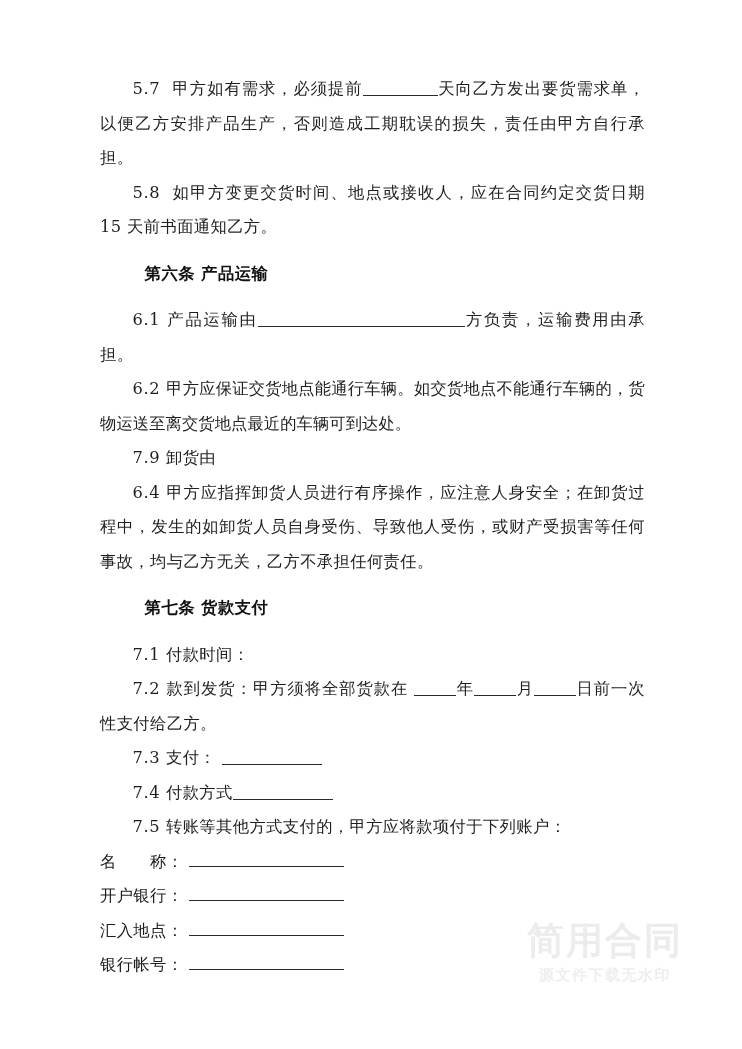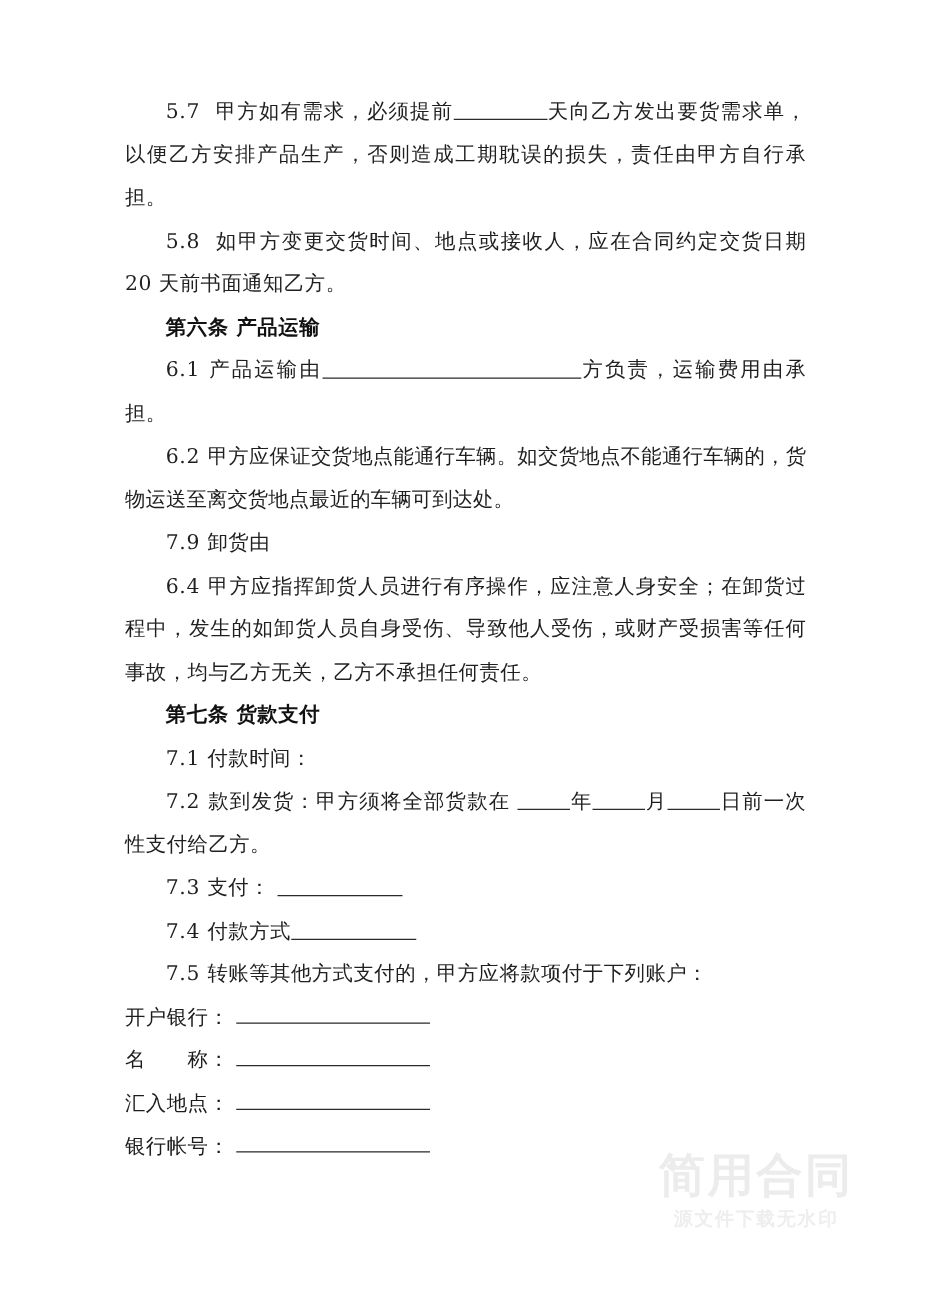--- a/index.html
+++ b/index.html
@@ -41,21 +41,21 @@
     color: #1f1f1f;
   }
 
   .para.tight {
     letter-spacing: 0.1px;
   }
 
   .heading {
     font-size: 16.3px;
     line-height: 34.5px;
-    margin: 0;
+    margin: 12px;
     text-indent: 2em;
     font-weight: bold;
     letter-spacing: 0.5px;
     color: #111111;
   }
 
   .num {
     font-family: "DejaVu Serif", "Liberation Serif", serif;
     letter-spacing: 0.5px;
   }
@@ -131,21 +131,21 @@
 </style>
 </head>
 <body>
 
 <div class="page">
 
   <div class="content">
 
     <p class="para"><span class="num">5.7</span><span class="gap"></span><span class="gap"></span><span>甲方如有需求，必须提前</span><span class="blank blank-sm"></span><span>天向乙方发出要货需求单，以便乙方安排产品生产，否则造成工期耽误的损失，责任由甲方自行承担。</span></p>
 
-    <p class="para"><span class="num">5.8</span><span class="gap"></span><span class="gap"></span><span>如甲方变更交货时间、地点或接收人，应在合同约定交货日期 20 天前书面通知乙方。</span></p>
+    <p class="para"><span class="num">5.8</span><span class="gap"></span><span class="gap"></span><span>如甲方变更交货时间、地点或接收人，应在合同约定交货日期 15 天前书面通知乙方。</span></p>
 
     <p class="heading">第六条  产品运输</p>
 
     <p class="para"><span class="num">6.1</span><span class="gap"></span><span>产品运输由</span><span class="blank blank-lg"></span><span>方负责，运输费用由承担。</span></p>
 
     <p class="para tight"><span class="num">6.2</span><span class="gap"></span><span>甲方应保证交货地点能通行车辆。如交货地点不能通行车辆的，货物运送至离交货地点最近的车辆可到达处。</span></p>
 
     <p class="para"><span class="num">7.9</span><span class="gap"></span><span>卸货由</span></p>
 
     <p class="para"><span class="num">6.4</span><span class="gap"></span><span>甲方应指挥卸货人员进行有序操作，应注意人身安全；在卸货过程中，发生的如卸货人员自身受伤、导致他人受伤，或财产受损害等任何事故，均与乙方无关，乙方不承担任何责任。</span></p>
@@ -157,25 +157,25 @@
     <p class="para"><span class="num">7.2</span><span class="gap"></span><span>款到发货：甲方须将全部货款在</span><span class="gap"></span><span class="blank blank-xs"></span><span>年</span><span class="blank blank-xs"></span><span>月</span><span class="blank blank-xs"></span><span>日前</span><span>一次性支付给乙方。</span></p>
 
     <p class="para"><span class="num">7.3</span><span class="gap"></span><span>支付：</span><span class="gap"></span><span class="blank blank-md"></span></p>
 
     <p class="para"><span class="num">7.4</span><span class="gap"></span><span>付款方式</span><span class="blank blank-md"></span></p>
 
     <p class="para"><span class="num">7.5</span><span class="gap"></span><span>转账等其他方式支付的，甲方应将款项付于下列账户：</span></p>
 
     <ul class="acct-list">
       <li class="acct-row">
-        <span class="acct-label">开户银行：</span>
+        <span class="acct-label">名　　称：</span>
         <span class="acct-line"></span>
       </li>
       <li class="acct-row">
-        <span class="acct-label">名　　称：</span>
+        <span class="acct-label">开户银行：</span>
         <span class="acct-line"></span>
       </li>
       <li class="acct-row">
         <span class="acct-label">汇入地点：</span>
         <span class="acct-line"></span>
       </li>
       <li class="acct-row">
         <span class="acct-label">银行帐号：</span>
         <span class="acct-line"></span>
       </li>

